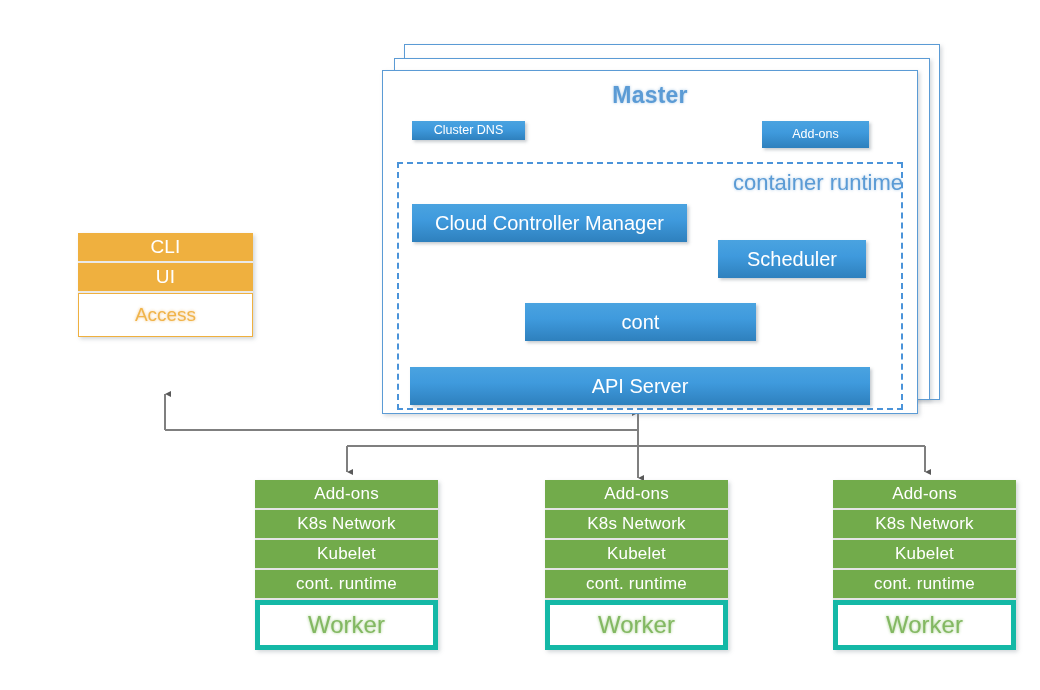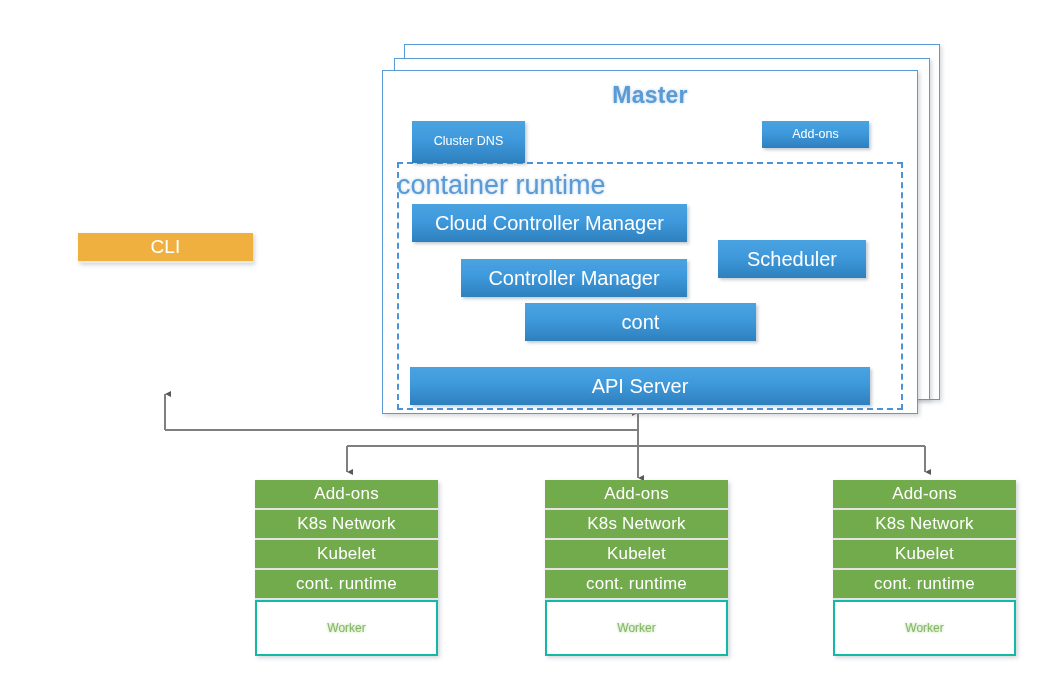--- a/index.html
+++ b/index.html
@@ -65,22 +65,22 @@
     height: 248px;
     border: 2px dashed #4a93d9;
     box-sizing: border-box;
     z-index: 3;
   }
   .runtime-title {
     position: absolute;
     left: 397px;
     top: 170px;
     width: 506px;
-    text-align: left;
-    font-size: 27px;
+    text-align: right;
+    font-size: 22px;
     color: #5B9BD5;
     text-shadow: 0 0 3px rgba(150,190,225,0.85);
     z-index: 4;
   }
 
   
   .blue-box {
     position: absolute;
     background: linear-gradient(to bottom, #4aa3e0 0%, #3f9add 42%, #2e80bd 100%);
     color: #ffffff;
@@ -89,21 +89,21 @@
     justify-content: center;
     box-shadow: 2px 2px 3px rgba(120,130,140,0.42);
     z-index: 5;
     box-sizing: border-box;
     text-align: center;
     line-height: 1.1;
   }
   .blue-box.chip { font-size: 12.5px; }
   .blue-box.big  { font-size: 20px; }
 
-  #box-cluster-dns { left: 412px; top: 121px; width: 113px; height: 42px; }
+  #box-cluster-dns { left: 412px; top: 121px; width: 113px; height: 19px; }
   #box-addons-master { left: 762px; top: 121px; width: 107px; height: 27px; }
   #box-ccm { left: 412px; top: 204px; width: 275px; height: 38px; }
   #box-cm  { left: 461px; top: 259px; width: 226px; height: 38px; }
   #box-etcd { left: 525px; top: 303px; width: 231px; height: 38px; }
   #box-sched { left: 718px; top: 240px; width: 148px; height: 38px; }
   #box-apiserver { left: 410px; top: 367px; width: 460px; height: 38px; }
 
   
   .stack {
     position: absolute;
@@ -148,27 +148,27 @@
   #worker-2 { left: 545px; }
   #worker-3 { left: 833px; }
   .worker-stack .stack-row {
     background: #72ab4b;
     height: 30px;
     font-size: 17px;
     border-bottom: 2px solid #e4e4e4;
   }
   .worker-stack .stack-foot {
     box-sizing: border-box;
-    height: 56px;
-    background: #ffffff;
-    border: 2px solid #14b8a6;
-    display: flex;
-    align-items: center;
-    justify-content: center;
-    font-size: 12px;
+    height: 50px;
+    background: #ffffff;
+    border: 5px solid #14b8a6;
+    display: flex;
+    align-items: center;
+    justify-content: center;
+    font-size: 24px;
     color: #83b862;
     text-shadow: 0 0 3px rgba(150,200,120,0.9);
   }
 </style>
 </head>
 <body>
 
 <div id="canvas">
 
   <svg id="wires" viewBox="0 0 1040 690" width="1040" height="690">
@@ -194,36 +194,37 @@
       <line x1="638" y1="413" x2="638" y2="478" marker-start="url(#arrowUp)" marker-end="url(#arrowDown)"></line>
 
       <path d="M347,446 L925,446"></path>
       <line x1="347" y1="446" x2="347" y2="472" marker-end="url(#arrowDown)"></line>
       <line x1="925" y1="446" x2="925" y2="472" marker-end="url(#arrowDown)"></line>
     </g>
   </svg>
 
   <div id="access-stack" class="stack">
     <div class="stack-row">CLI</div>
+    <div class="stack-row">UI</div>
+    <div class="stack-foot">Access</div>
   </div>
 
   <div class="master-card back2"></div>
   <div class="master-card back1"></div>
   <div class="master-card front"></div>
 
   <div class="master-title">Master</div>
 
   <div class="blue-box chip" id="box-cluster-dns">Cluster DNS</div>
   <div class="blue-box chip" id="box-addons-master">Add-ons</div>
 
   <div class="runtime-box"></div>
   <div class="runtime-title">container runtime</div>
 
   <div class="blue-box big" id="box-ccm">Cloud Controller Manager</div>
-  <div class="blue-box big" id="box-cm">Controller Manager</div>
   <div class="blue-box big" id="box-etcd">cont</div>
   <div class="blue-box big" id="box-apiserver">API Server</div>
   <div class="blue-box big" id="box-sched">Scheduler</div>
 
   <div class="stack worker-stack" id="worker-1">
     <div class="stack-row">Add-ons</div>
     <div class="stack-row">K8s Network</div>
     <div class="stack-row">Kubelet</div>
     <div class="stack-row">cont. runtime</div>
     <div class="stack-foot">Worker</div>

